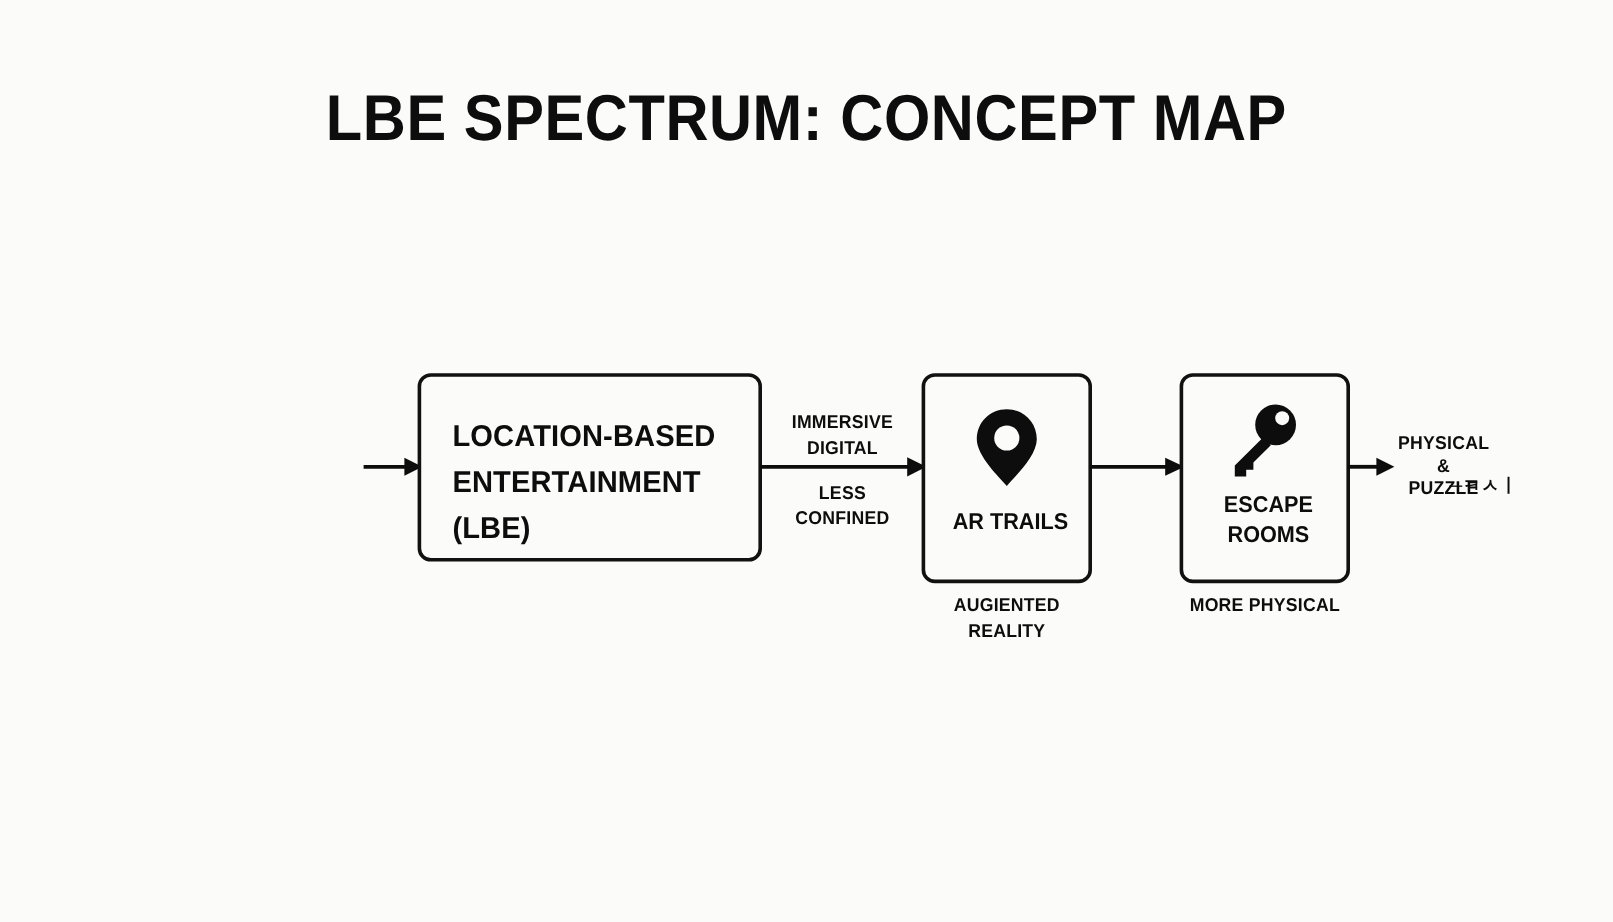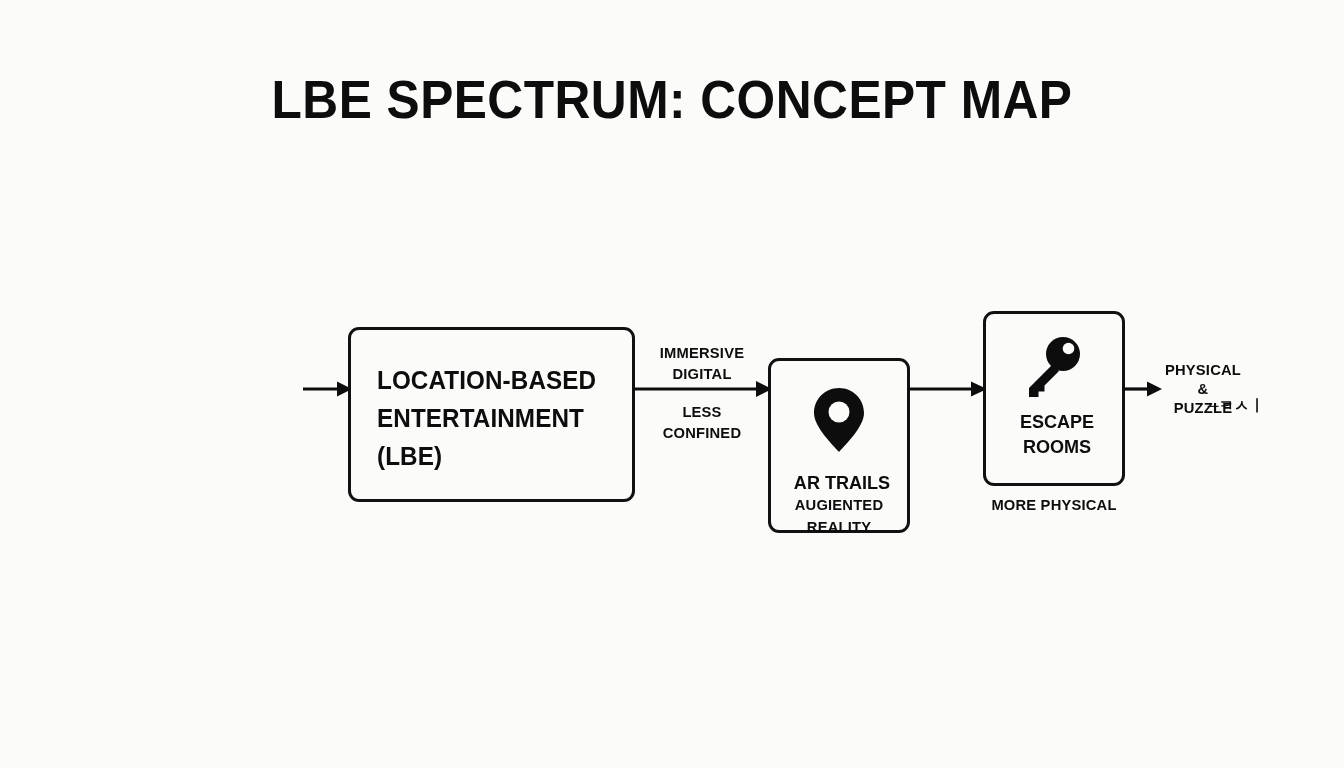--- a/index.html
+++ b/index.html
@@ -86,22 +86,21 @@
     border-radius: 11px;
     background: #fbfbf9;
     box-sizing: border-box;
   }
 
   
   #lbe-box {
     left: 348px;
     top: 311px;
     width: 287px;
-    height: 175px;
-    margin-top: 16px;
+    height: 157px;
   }
   #lbe-text {
     position: absolute;
     left: 26px;
     top: 31px;
     width: 240px;
     font-size: 25px;
     font-weight: 700;
     line-height: 38px;
     letter-spacing: 0.1px;
@@ -109,21 +108,20 @@
     transform: scaleX(0.97);
     transform-origin: left top;
   }
 
   
   #ar-box {
     left: 768px;
     top: 311px;
     width: 142px;
     height: 175px;
-    margin-top: 47px;
   }
   #ar-icon {
     position: absolute;
     left: 50%;
     top: 26px;
     transform: translateX(-50%);
     width: 52px;
     height: 66px;
   }
   #ar-label {

